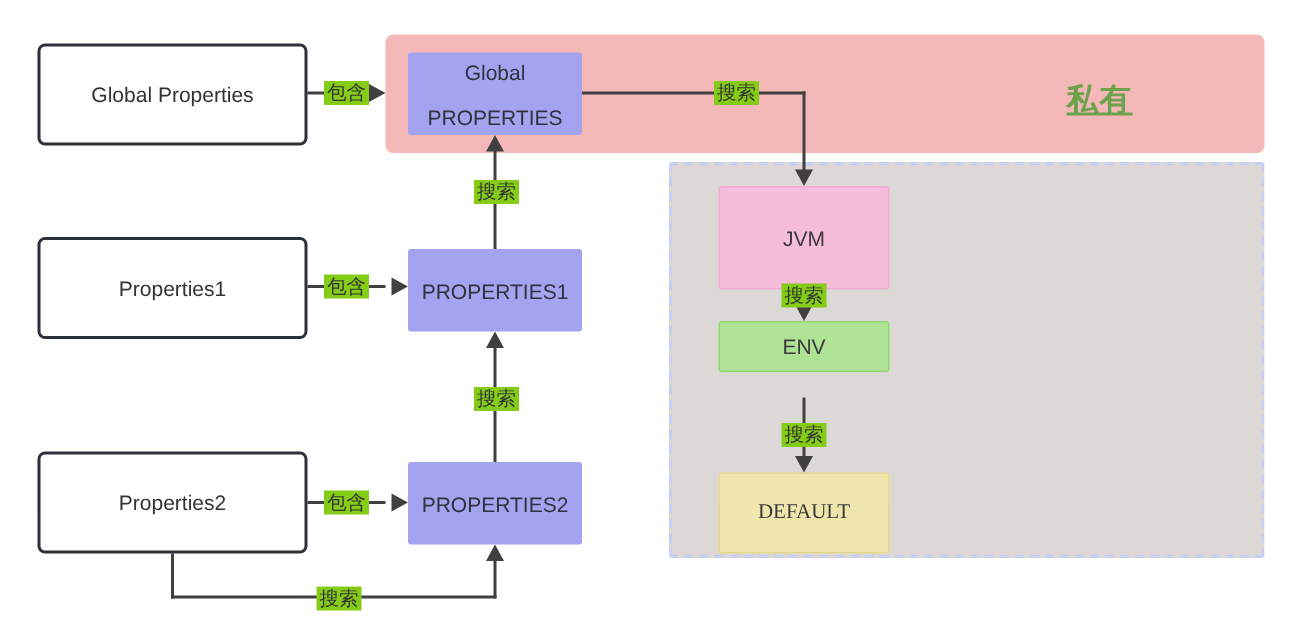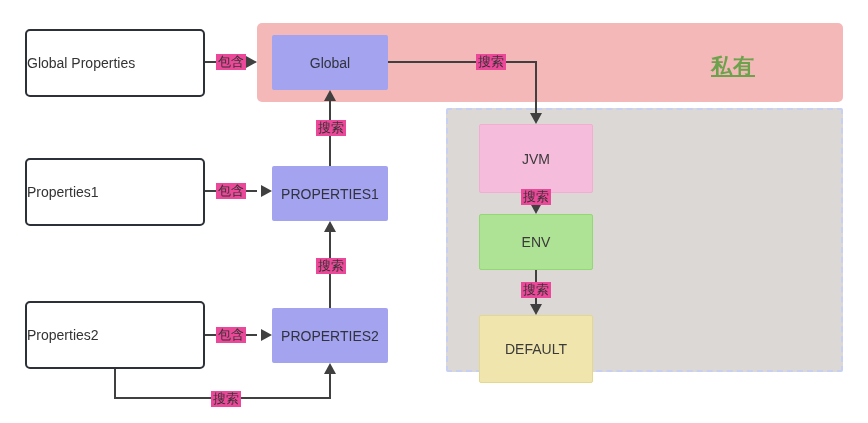--- a/index.html
+++ b/index.html
@@ -22,51 +22,51 @@
   .region-title{
     font-size:21px;font-weight:bold;white-space:nowrap;letter-spacing:1px;
   }
   .private-title{left:711px;top:52px;color:#6ba24b;text-decoration:underline;}
   .shared-title{left:691px;top:239px;color:#3a98a0;}
 
   
   .source-node{
     left:25px;width:180px;height:68px;
     background:#ffffff;border:2px solid #2b3039;border-radius:5px;
-    display:flex;align-items:center;
+    display:flex;align-items:center;justify-content:center;
     font-size:14px;color:#333;
   }
   
   .store-node{
     left:272px;width:116px;height:55px;
     background:#a3a3ef;border-radius:2px;
     display:flex;flex-direction:column;align-items:center;justify-content:center;
     font-size:14px;color:#32323e;line-height:18px;text-align:center;
   }
   
   .chain-node{
     left:479px;width:114px;
     display:flex;align-items:center;justify-content:center;
     font-size:14px;color:#3a3a3a;border-radius:2px;
   }
   .jvm-node{top:124px;height:69px;background:#f6bcdc;border:1px solid #f2aed2;}
-  .env-node{top:214px;height:56px;background:#aee295;border:1px solid #92d873;}
-  .default-node{top:315px;height:68px;background:#f0e5ac;border:1px solid #e4d78e;}
+  .env-node{top:214px;height:34px;background:#aee295;border:1px solid #92d873;}
+  .default-node{top:315px;height:54px;background:#f0e5ac;border:1px solid #e4d78e;font-family:Liberation Serif, serif;}
 
   
   .line{background:#404040;}
   .arr{width:0;height:0;}
   .arr-right{border-top:6px solid transparent;border-bottom:6px solid transparent;border-left:11px solid #404040;}
   .arr-up{border-left:6px solid transparent;border-right:6px solid transparent;border-bottom:11px solid #404040;}
   .arr-down{border-left:6px solid transparent;border-right:6px solid transparent;border-top:11px solid #404040;}
 
   
   .edge-label{
     transform:translate(-50%,-50%);
-    background:#ec4899;color:#333;font-size:13px;line-height:16px;
+    background:#84cc16;color:#333;font-size:13px;line-height:16px;
     padding:0 2px;white-space:nowrap;
   }
 </style>
 </head>
 <body>
 
 <div class="canvas">
 
   <div class="abs private-region"></div>
   <div class="abs shared-region"></div>
@@ -107,20 +107,21 @@
   </div>
   <div class="abs source-node" style="top:158px;">
     <span>Properties1</span>
   </div>
   <div class="abs source-node" style="top:301px;">
     <span>Properties2</span>
   </div>
 
   <div class="abs store-node" style="top:35px;gap:12px;">
     <span>Global</span>
+    <span>PROPERTIES</span>
   </div>
   <div class="abs store-node" style="top:166px;">
     <span>PROPERTIES1</span>
   </div>
   <div class="abs store-node" style="top:308px;">
     <span>PROPERTIES2</span>
   </div>
 
   <div class="abs chain-node jvm-node">
     <span>JVM</span>

